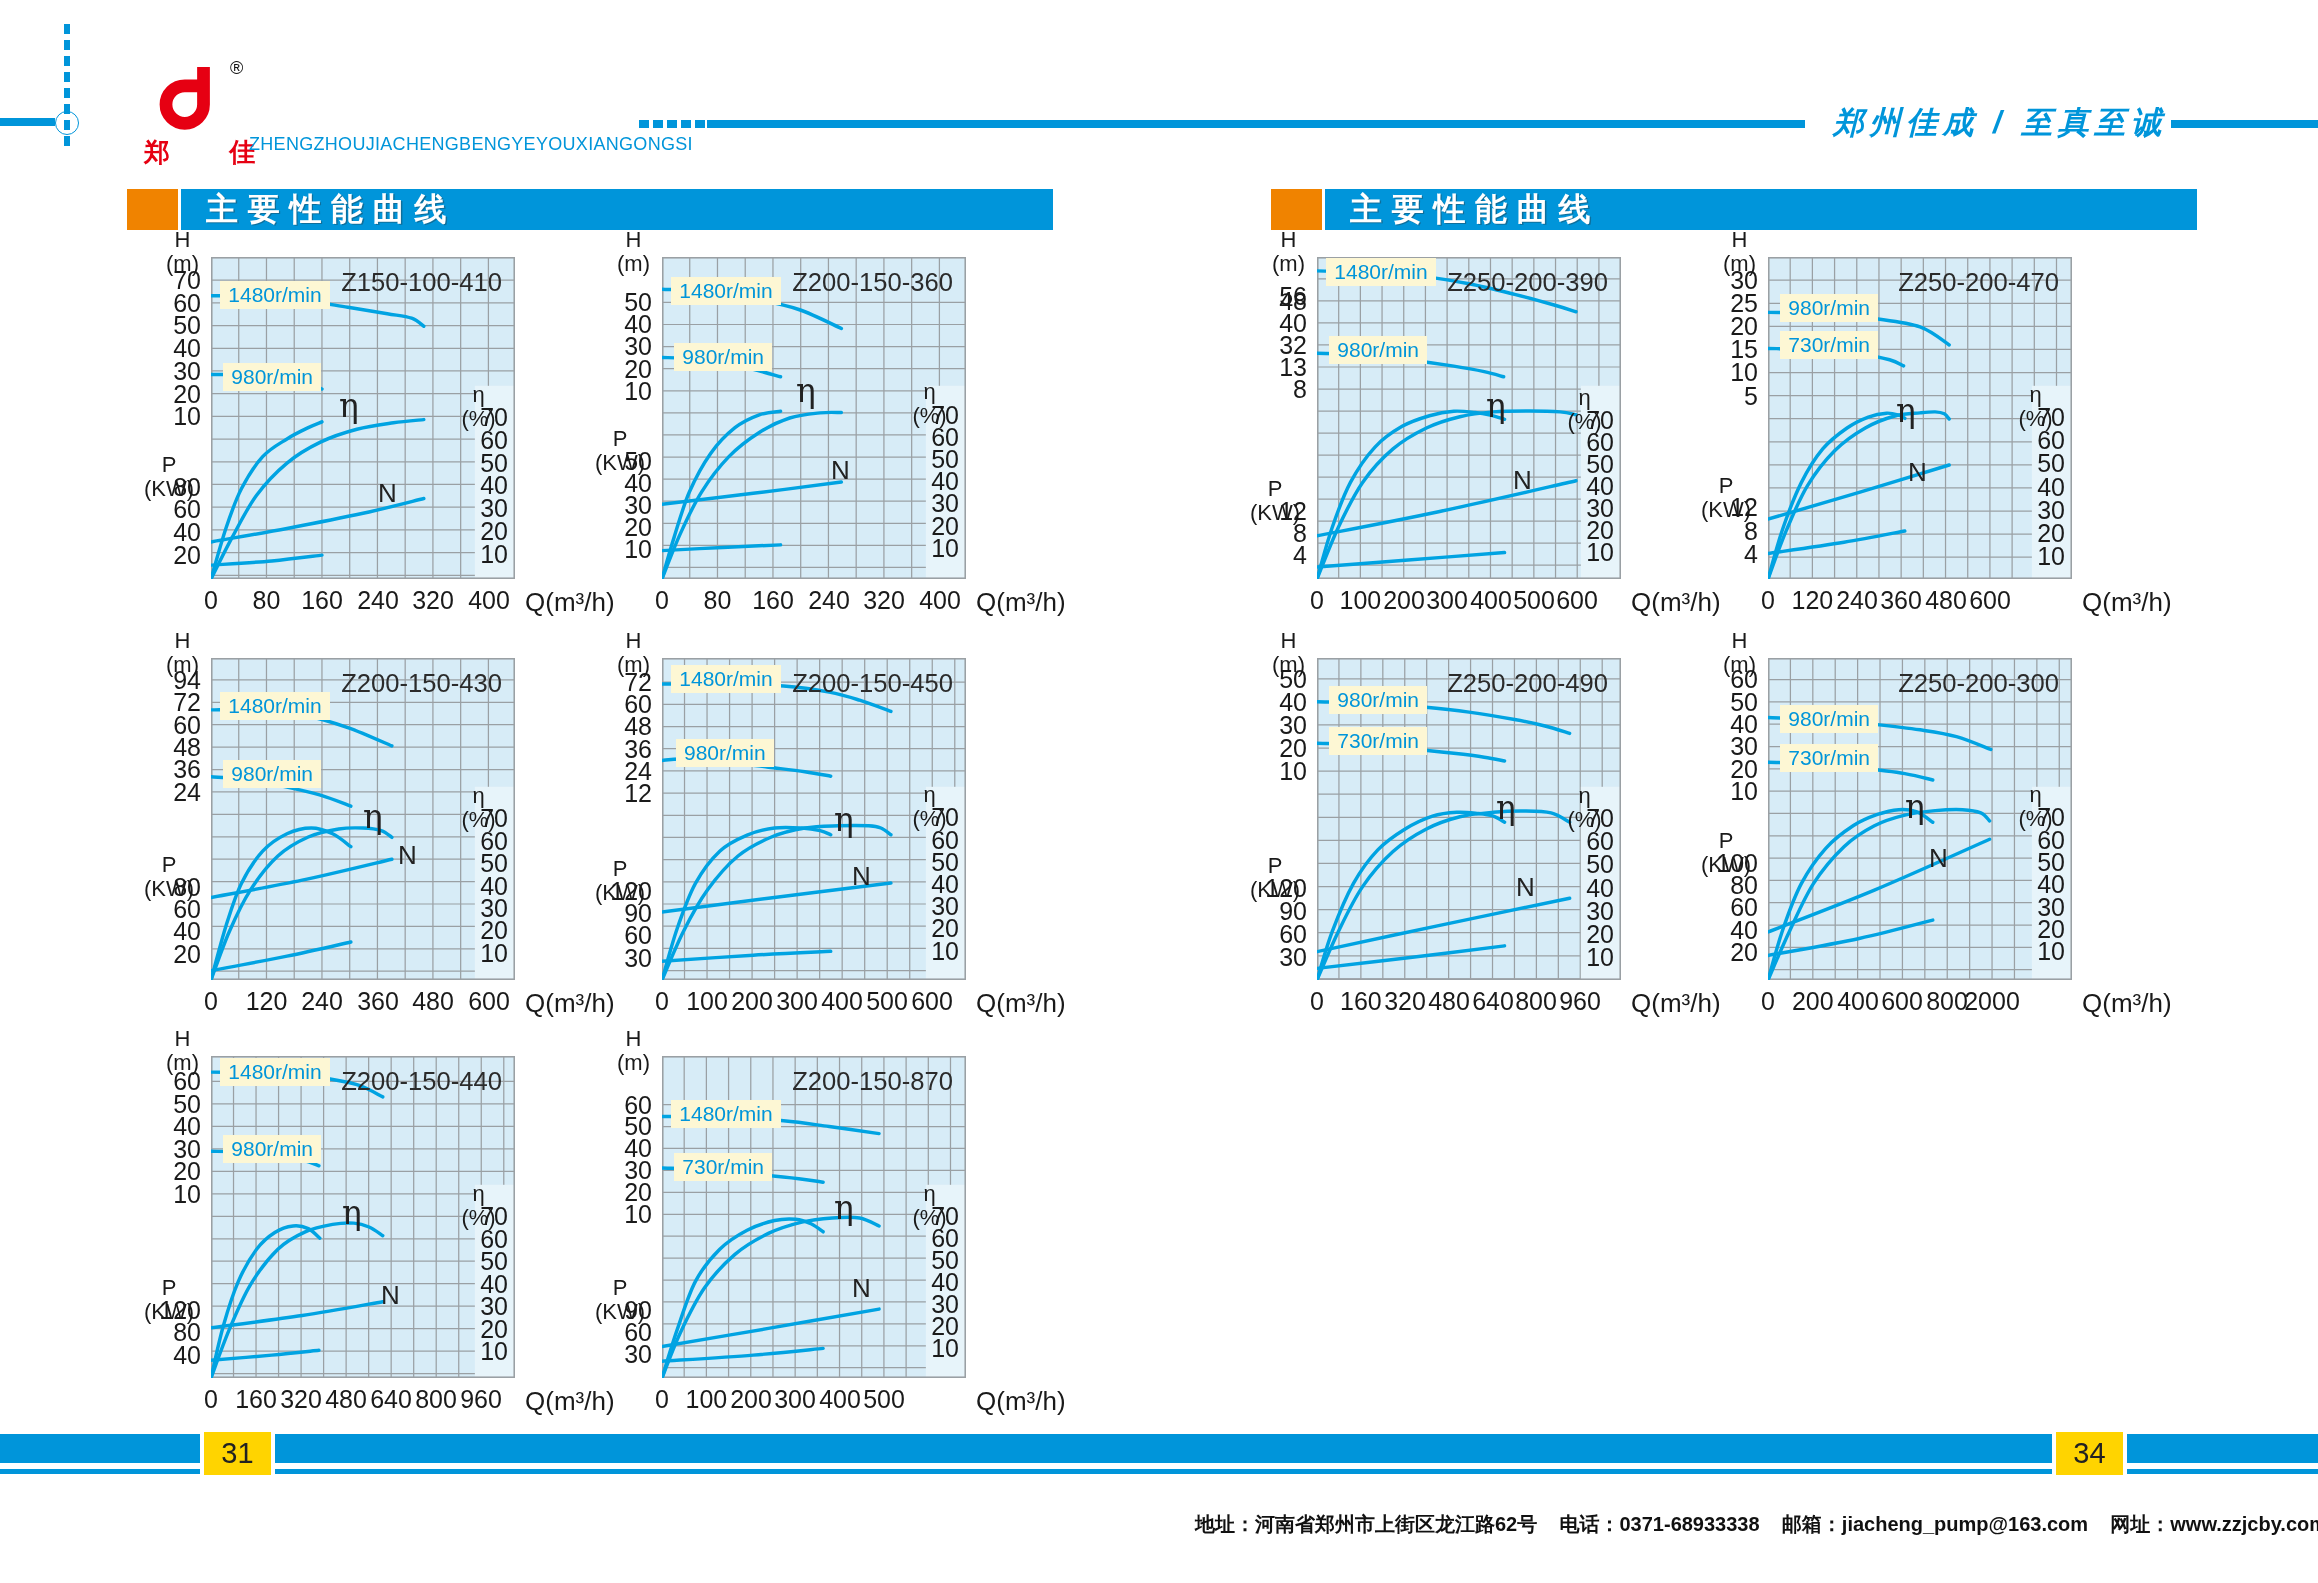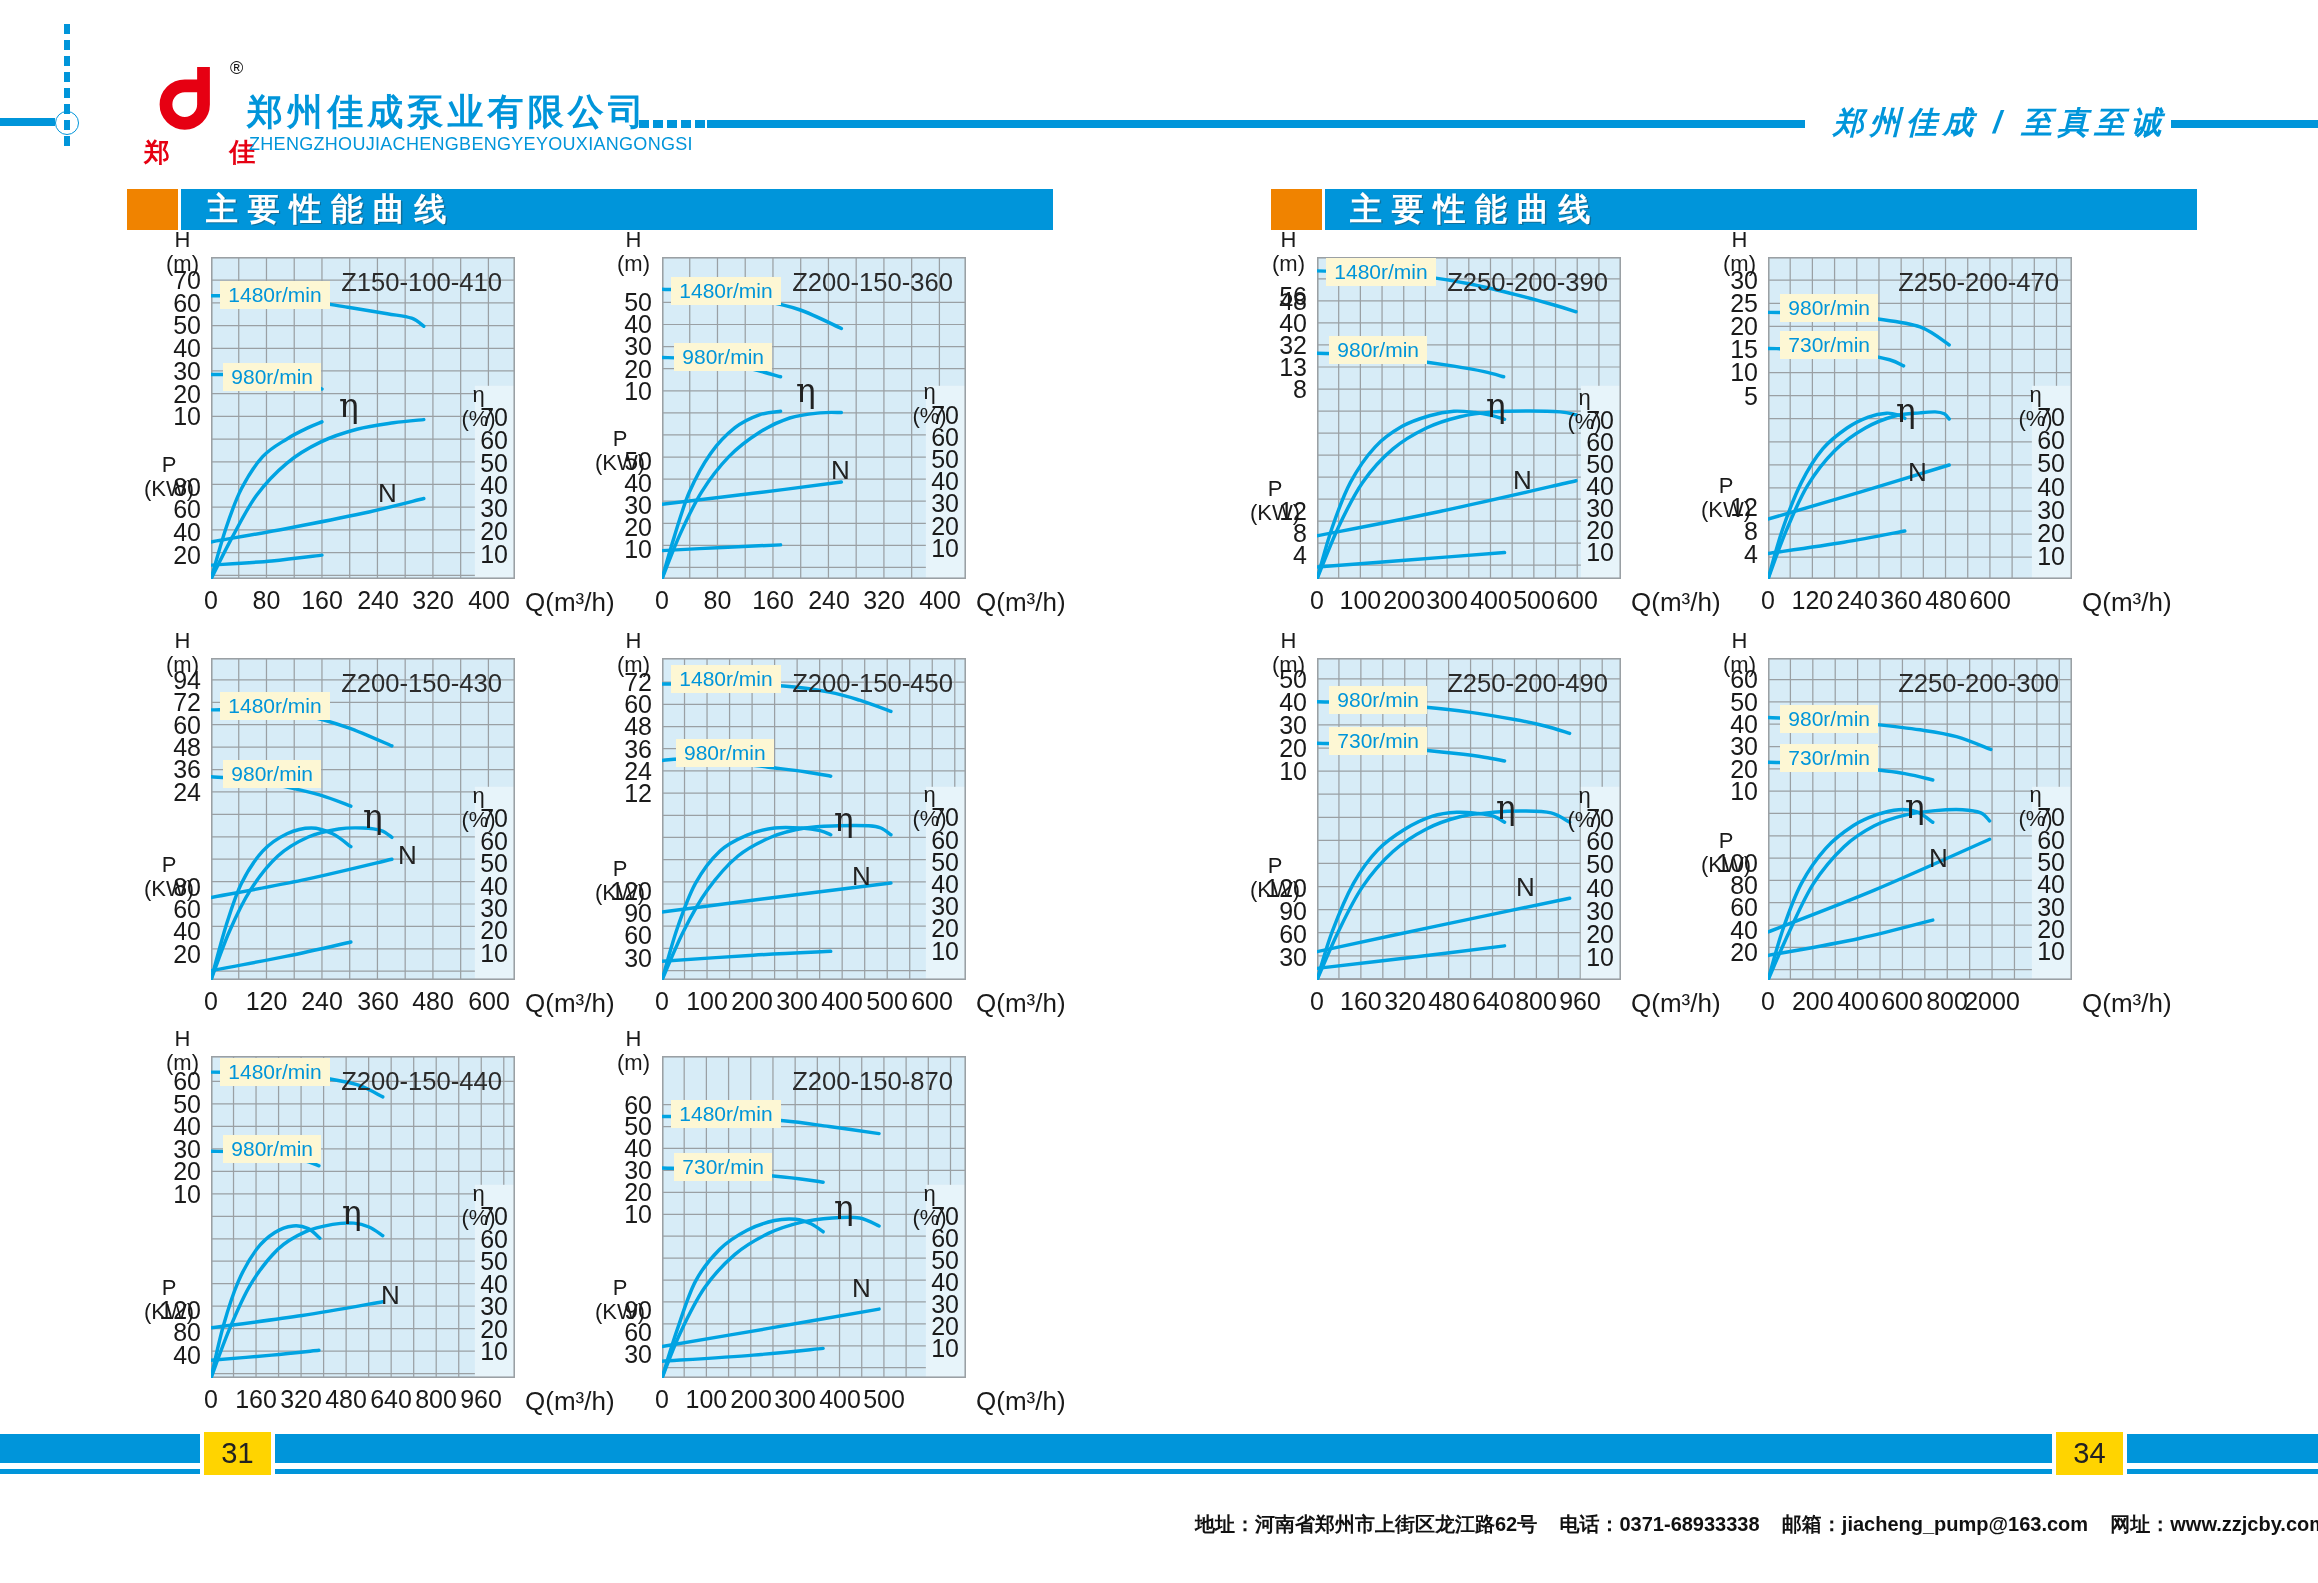--- a/index.html
+++ b/index.html
@@ -50,21 +50,20 @@
 
   <div class="deco-dash"></div>
   <div class="deco-circle"></div>
   <div class="deco-bar-left"></div>
 
   <svg class="logo-svg" viewBox="0 0 100 100">
     <path d="M72 8 L72 58 A25 25 0 1 1 47 33 L72 33" fill="none" stroke="#e60012" stroke-width="17"></path>
   </svg>
   <div class="logo-reg">®</div>
   <div class="logo-cn">郑 佳</div>
-  <div class="company">郑州佳成泵业有限公司</div>
   <div class="pinyin">ZHENGZHOUJIACHENGBENGYEYOUXIANGONGSI</div>
   <div class="hdr-dots">
     <span></span>
       <span></span>
       <span></span>
       <span></span>
       <span></span>
   </div>
   <div class="hdr-line"></div>
   <div class="slogan">郑州佳成  /  至真至诚</div>

